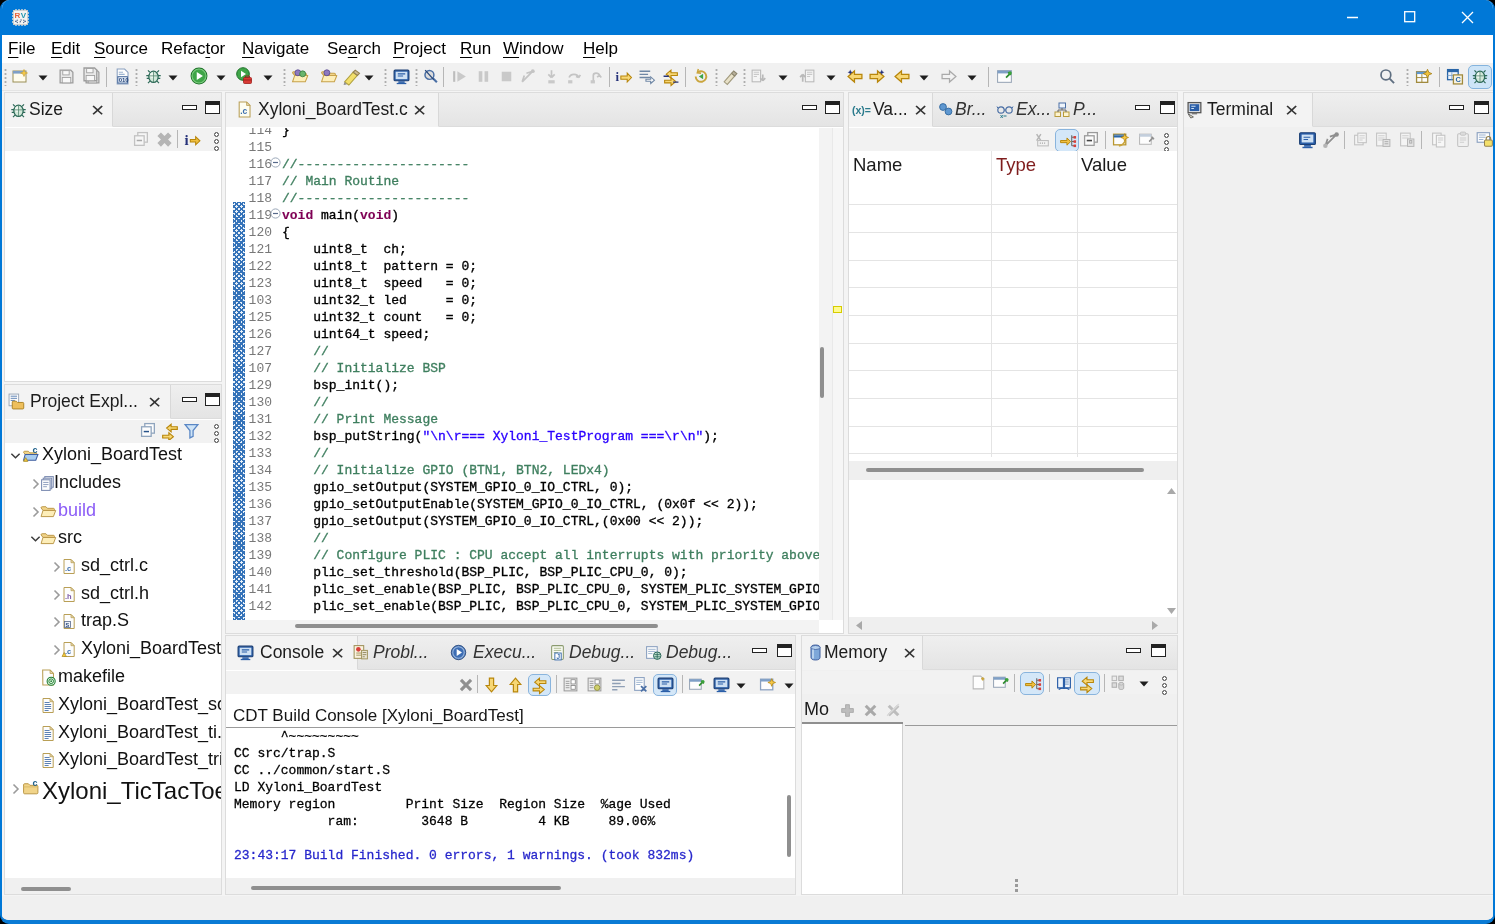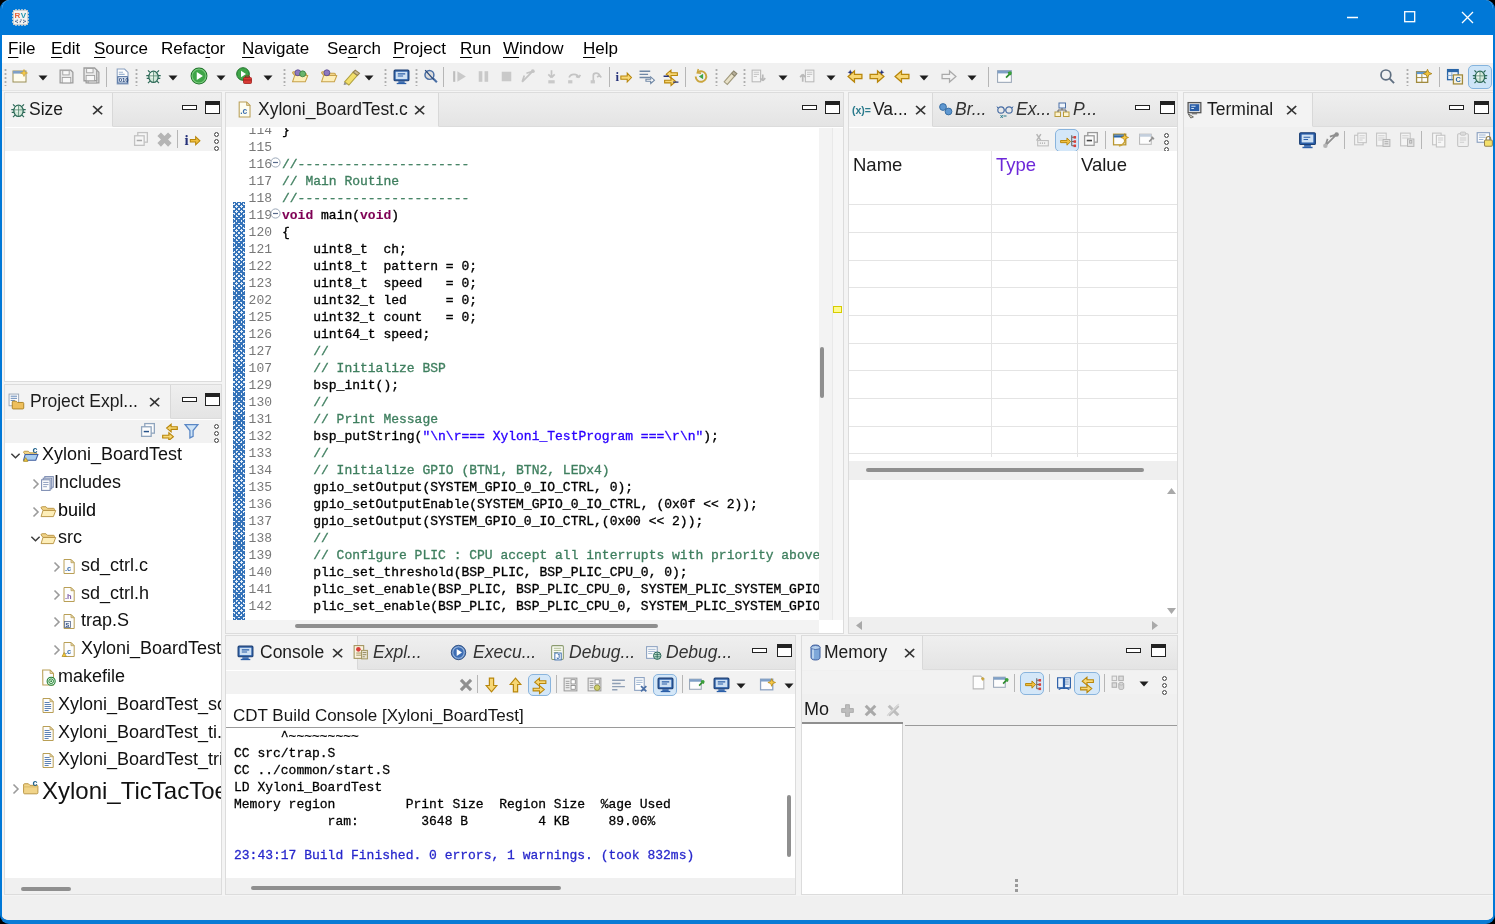--- a/index.html
+++ b/index.html
@@ -439,21 +439,21 @@
             <path d="M3 7h5M3 9h5M3 11h3.5" stroke="#8d9cbd" stroke-width="0.9"></path>
           </svg>
     <div class="abs" style="left:49px;top:29px;font-size:18px;color:#111;white-space:nowrap">Includes</div>
     <svg width="8" height="12" viewBox="0 0 8 12" style="left:27px;top:63px">
             <path d="M1.5 1.5L6 6l-4.5 4.5" fill="none" stroke="#9b9b9b" stroke-width="1.6"></path>
           </svg>
     <svg width="17" height="17" viewBox="0 0 16 16" style="left:35px;top:60px">
             <path d="M1 4.5c0-.6.4-1 1-1h3.6L7 5h5.6c.6 0 1 .4 1 1v1H2.8z" fill="#f1d489" stroke="#b99544" stroke-width="0.9"></path>
             <path d="M2.8 7h12L12.6 12.8H1z" fill="#fdeeb9" stroke="#b99544" stroke-width="0.9"></path>
           </svg>
-    <div class="abs" style="left:53px;top:57px;font-size:18px;color:#000000;white-space:nowrap">build</div>
+    <div class="abs" style="left:53px;top:57px;font-size:18px;color:#8b5cf6;white-space:nowrap">build</div>
     <svg width="11" height="8" viewBox="0 0 12 8" style="left:25px;top:92px">
             <path d="M1.5 1.5L6 6l4.5-4.5" fill="none" stroke="#3b3b3b" stroke-width="1.6"></path>
           </svg>
     <svg width="17" height="17" viewBox="0 0 16 16" style="left:35px;top:87px">
             <path d="M1 4.5c0-.6.4-1 1-1h3.6L7 5h5.6c.6 0 1 .4 1 1v1H2.8z" fill="#f1d489" stroke="#b99544" stroke-width="0.9"></path>
             <path d="M2.8 7h12L12.6 12.8H1z" fill="#fdeeb9" stroke="#b99544" stroke-width="0.9"></path>
           </svg>
     <div class="abs" style="left:53px;top:84px;font-size:18px;color:#111;white-space:nowrap">src</div>
     <svg width="8" height="12" viewBox="0 0 8 12" style="left:48px;top:118px">
             <path d="M1.5 1.5L6 6l-4.5 4.5" fill="none" stroke="#9b9b9b" stroke-width="1.6"></path>
@@ -554,21 +554,21 @@
       <div class="ln" style="left:19px;top:-6px">114</div>
       <div class="ln" style="left:19px;top:11px">115</div>
       <div class="ln" style="left:19px;top:28px">116</div>
       <div class="ln" style="left:19px;top:45px">117</div>
       <div class="ln" style="left:19px;top:62px">118</div>
       <div class="ln" style="left:19px;top:79px">119</div>
       <div class="ln" style="left:19px;top:96px">120</div>
       <div class="ln" style="left:19px;top:113px">121</div>
       <div class="ln" style="left:19px;top:130px">122</div>
       <div class="ln" style="left:19px;top:147px">123</div>
-      <div class="ln" style="left:19px;top:164px">202</div>
+      <div class="ln" style="left:19px;top:164px">103</div>
       <div class="ln" style="left:19px;top:181px">125</div>
       <div class="ln" style="left:19px;top:198px">126</div>
       <div class="ln" style="left:19px;top:215px">127</div>
       <div class="ln" style="left:19px;top:232px">107</div>
       <div class="ln" style="left:19px;top:249px">129</div>
       <div class="ln" style="left:19px;top:266px">130</div>
       <div class="ln" style="left:19px;top:283px">131</div>
       <div class="ln" style="left:19px;top:300px">132</div>
       <div class="ln" style="left:19px;top:317px">133</div>
       <div class="ln" style="left:19px;top:334px">134</div>
@@ -640,21 +640,21 @@
     <div class="tablabel" style="left:34px">Console</div>
     <div class="tclose" style="left:105px">✕</div>
 
     <svg width="17" height="17" viewBox="0 0 16 16" style="left:126px;top:8px">
       <rect x="2" y="1.5" width="9" height="12" fill="#fbf3df" stroke="#a0935d" stroke-width="1"></rect>
       <circle cx="6" cy="5" r="2.2" fill="#d8403a"></circle>
       <path d="M4 8.5h5M4 10.5h5" stroke="#a0935d" stroke-width="0.9"></path>
       <rect x="9" y="6" width="5.5" height="8" fill="#e8e3d2" stroke="#a0935d" stroke-width="0.9"></rect>
       <path d="M10 8h3.5M10 10h3.5M10 12h2" stroke="#8c8156" stroke-width="0.8"></path>
     </svg>
-    <div class="tablabel2" style="left:147px">Expl...</div>
+    <div class="tablabel2" style="left:147px">Probl...</div>
     <svg width="17" height="17" viewBox="0 0 16 16" style="left:224px;top:8px">
       <circle cx="8" cy="8" r="6.8" fill="#3c6db4" stroke="#27477a" stroke-width="0.8"></circle>
       <circle cx="8" cy="8" r="5.4" fill="none" stroke="#9db8dd" stroke-width="1"></circle>
       <path d="M6.3 4.8L11.3 8l-5 3.2z" fill="#fff"></path>
     </svg>
     <div class="tablabel2" style="left:247px">Execu...</div>
     <svg width="17" height="17" viewBox="0 0 16 16" style="left:323px;top:8px">
       <rect x="2.5" y="1.5" width="11" height="13" rx="1" fill="#fafcf4" stroke="#8a9a6e" stroke-width="1"></rect>
       <path d="M4.5 4h7M4.5 6h7M4.5 8h4" stroke="#aab98e" stroke-width="0.9"></path>
       <rect x="5.5" y="8.5" width="6" height="6.5" fill="#fff" stroke="#3b6eae" stroke-width="0.9"></rect>
@@ -807,21 +807,21 @@
       <rect x="1" y="3" width="11" height="9.5" fill="#fdfdfd" stroke="#b9b9b9" stroke-width="1"></rect>
       <rect x="1" y="3" width="11" height="2.4" fill="#c3cfdd"></rect>
       <path d="M10 10l4-4M12.3 5.4l2.3 2.3" stroke="#8f8f8f" stroke-width="1.4"></path>
     </svg>
     <div class="vmenu" style="left:314px;top:39px"></div>
 
     <div class="abs" style="left:0;top:58px;width:328px;height:306px;background:#fff">
       <div class="abs" style="left:142px;top:0;width:1px;height:306px;background:#e4e4e4"></div>
       <div class="abs" style="left:228px;top:0;width:1px;height:306px;background:#e4e4e4"></div>
       <div class="abs" style="left:4px;top:3px;font-size:18.5px;color:#1a1a1a">Name</div>
-      <div class="abs" style="left:147px;top:3px;font-size:18.5px;color:#6d28d9">Type</div>
+      <div class="abs" style="left:147px;top:3px;font-size:18.5px;color:#7f1d1d">Type</div>
       <div class="abs" style="left:232px;top:3px;font-size:18.5px;color:#1a1a1a">Value</div>
       <div class="abs" style="left:0;top:53px;width:328px;height:1px;background:#e4e4e4"></div>
       <div class="abs" style="left:0;top:81px;width:328px;height:1px;background:#e4e4e4"></div>
       <div class="abs" style="left:0;top:109px;width:328px;height:1px;background:#e4e4e4"></div>
       <div class="abs" style="left:0;top:136px;width:328px;height:1px;background:#e4e4e4"></div>
       <div class="abs" style="left:0;top:164px;width:328px;height:1px;background:#e4e4e4"></div>
       <div class="abs" style="left:0;top:192px;width:328px;height:1px;background:#e4e4e4"></div>
       <div class="abs" style="left:0;top:219px;width:328px;height:1px;background:#e4e4e4"></div>
       <div class="abs" style="left:0;top:247px;width:328px;height:1px;background:#e4e4e4"></div>
       <div class="abs" style="left:0;top:275px;width:328px;height:1px;background:#e4e4e4"></div>

